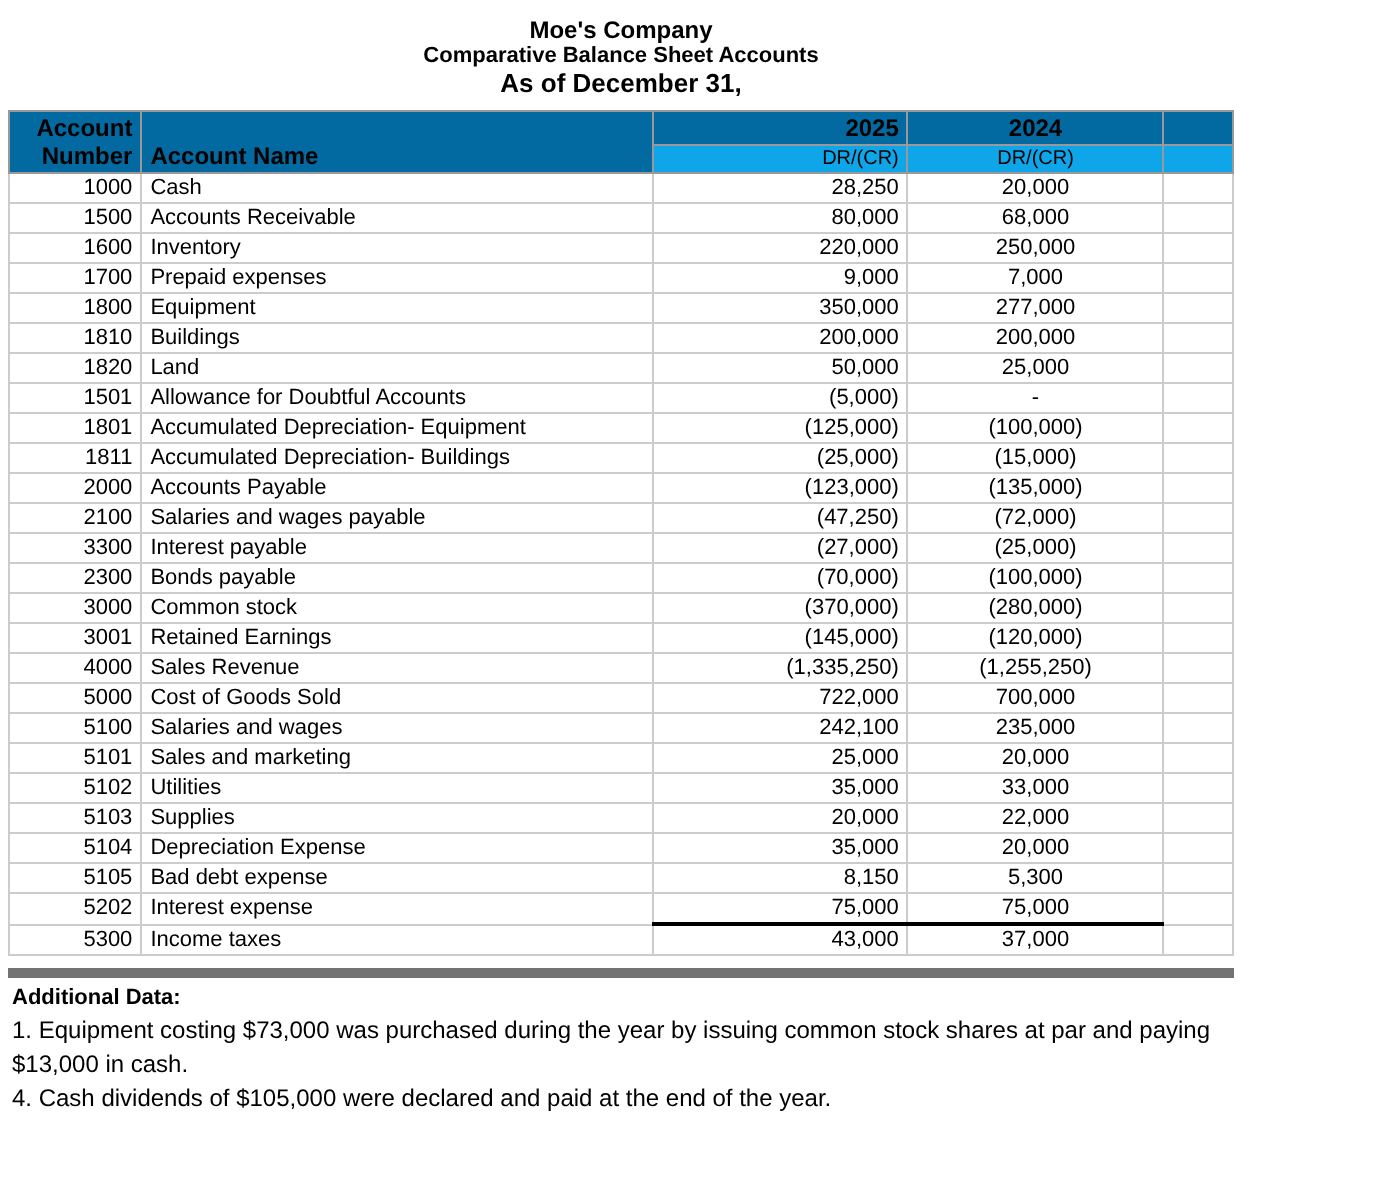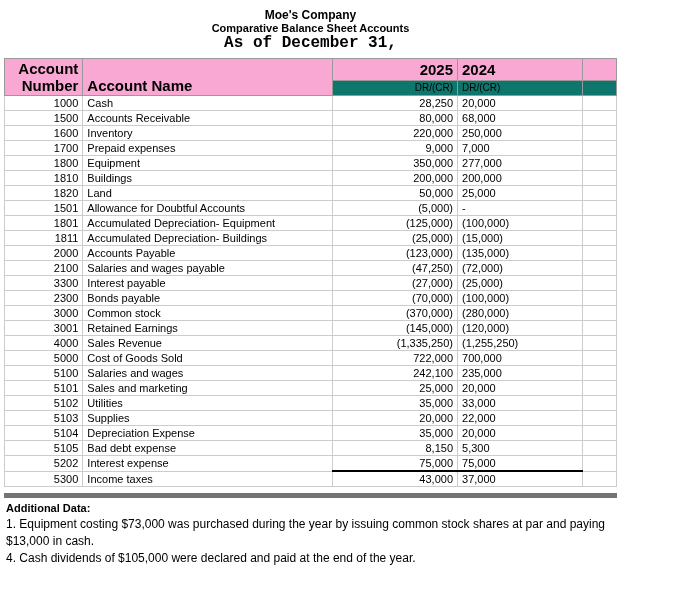--- a/index.html
+++ b/index.html
@@ -25,37 +25,36 @@
     }
     .header-title {
       font-size: 12px;
       font-weight: bold;
     }
     .header-subtitle {
       font-size: 11px;
       font-weight: bold;
     }
     .header-date {
-      font-size: 16px;
-      font-weight: bold;
-      font-family: Liberation Mono, monospace;
+      font-size: 13px;
+      font-weight: bold;
     }
     .table-wrapper {
       width: 100%;
     }
     table {
       width: 100%;
       border-collapse: collapse;
     }
     thead tr th {
-      font-size: 15px;
+      font-size: 12px;
       font-weight: bold;
       border: 1px solid #999;
       padding: 1px 4px;
-      background: #f9a8d4;
+      background: #0369a1;
       text-align: center;
     }
     thead tr th.left-align {
       text-align: left;
     }
     tbody tr td {
       font-size: 11px;
       border: 1px solid #ccc;
       padding: 1px 4px;
       white-space: nowrap;
@@ -67,29 +66,29 @@
     .col-name {
       width: 220px;
       text-align: left;
     }
     .col-2025 {
       width: 110px;
       text-align: right;
     }
     .col-2024 {
       width: 110px;
-      text-align: left;
+      text-align: center;
     }
     .year-header {
       background: #f0f0f0;
     }
     .subheader th {
       font-size: 10px;
       font-weight: normal;
-      background: #0f766e;
+      background: #0ea5e9;
     }
     .additional-data {
       margin-top: 6px;
       padding: 4px 2px;
       border-top: 5px solid #737373;
     }
     .additional-data .title {
       font-weight: bold;
       font-size: 11px;
       margin-bottom: 2px;

